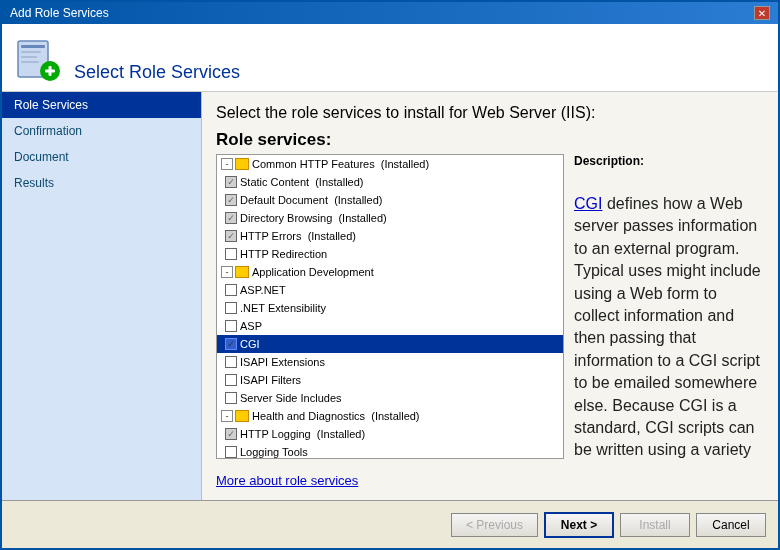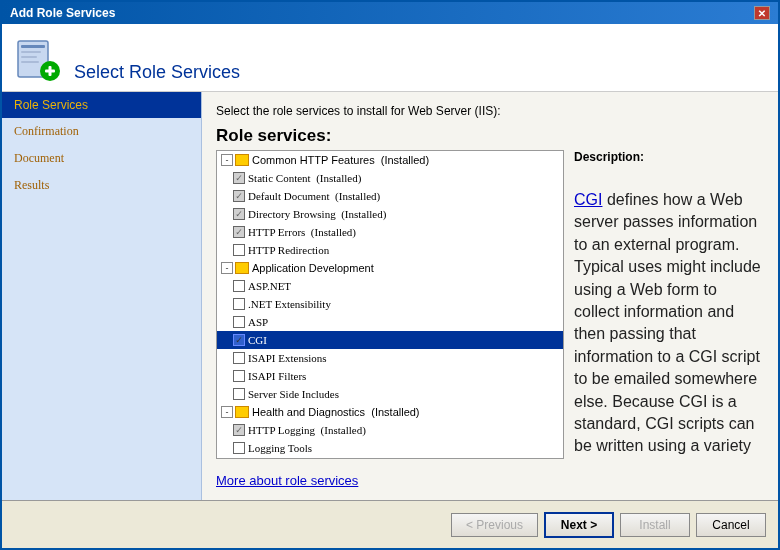--- a/index.html
+++ b/index.html
@@ -19,21 +19,21 @@
       border: 2px solid #0054a6;
       display: flex;
       flex-direction: column;
     }
 
     .title-bar {
       background: linear-gradient(to right, #0054a6, #2b7cd3);
       color: white;
       padding: 11px 8px;
       font-size: 12px;
-      font-weight: bold;
+      font-weight: normal;
       display: flex;
       align-items: center;
       justify-content: space-between;
       height: 22px;
       text-align: center;
     }
 
     .title-bar-close {
       width: 16px;
       height: 14px;
@@ -84,39 +84,38 @@
     }
 
     .sidebar-item {
       padding: 6px 12px;
       font-size: 12px;
       cursor: pointer;
     }
 
     .sidebar-item.active {
       background: #003399;
-      color: #eab308;
+      color: #ffffff;
     }
 
     .sidebar-item.inactive {
-      color: #a16207;
-      font-family: Liberation Serif, serif;
+      color: #0c4a6e;
     }
 
     .main-content {
       flex: 1;
       padding: 12px 14px;
       overflow: hidden;
       display: flex;
       flex-direction: column;
       background: #f5f4ef;
     }
 
     .main-instruction {
-      font-size: 12px;
+      font-size: 16px;
       margin-bottom: 8px;
     }
 
     .role-services-label {
       font-weight: bold;
       font-size: 17px;
       margin-bottom: 4px;
     }
 
     .panels-row {
@@ -261,21 +260,21 @@
       border: 2px solid #003399;
       font-weight: bold;
     }
 
     .btn:disabled {
       color: #aaa;
       cursor: default;
     }
 
     .indent1 { padding-left: 4px; }
-    .indent2 { padding-left: 16px; font-family: Liberation Serif, serif; }
+    .indent2 { padding-left: 8px; }
 
     
     .header-icon-svg {
       width: 48px;
       height: 48px;
     }
   </style>
 </head>
 <body>
 

